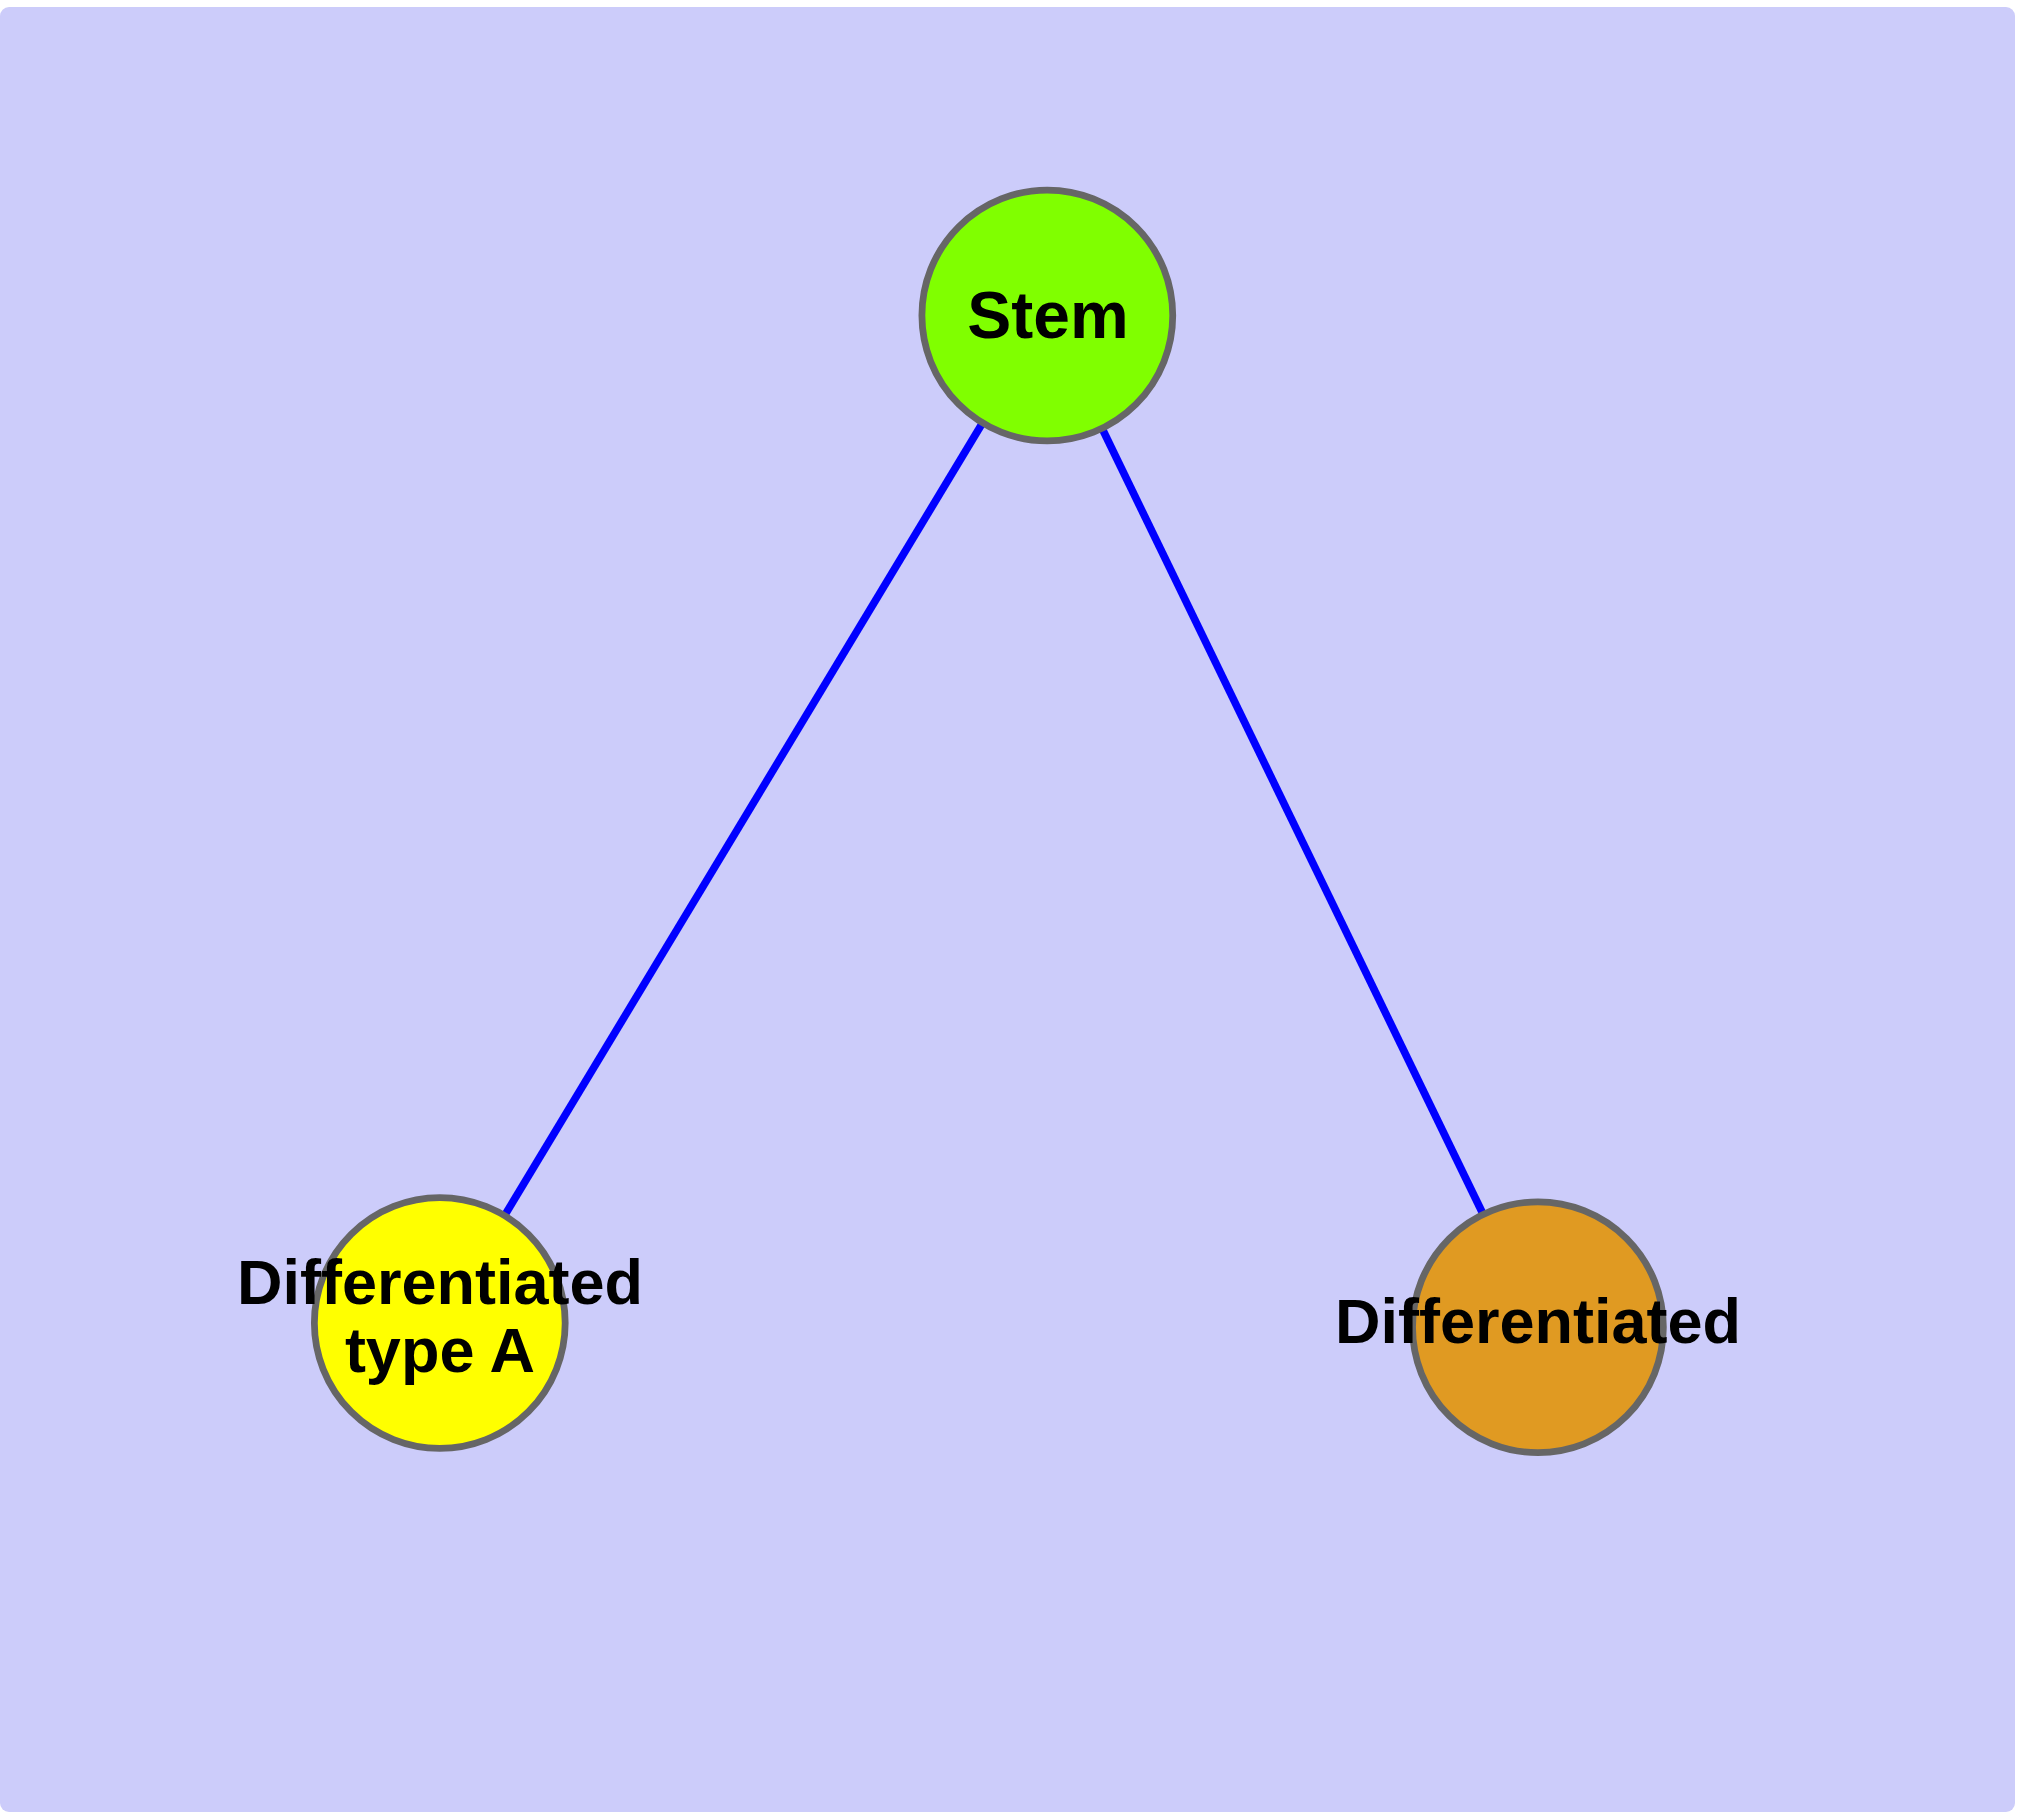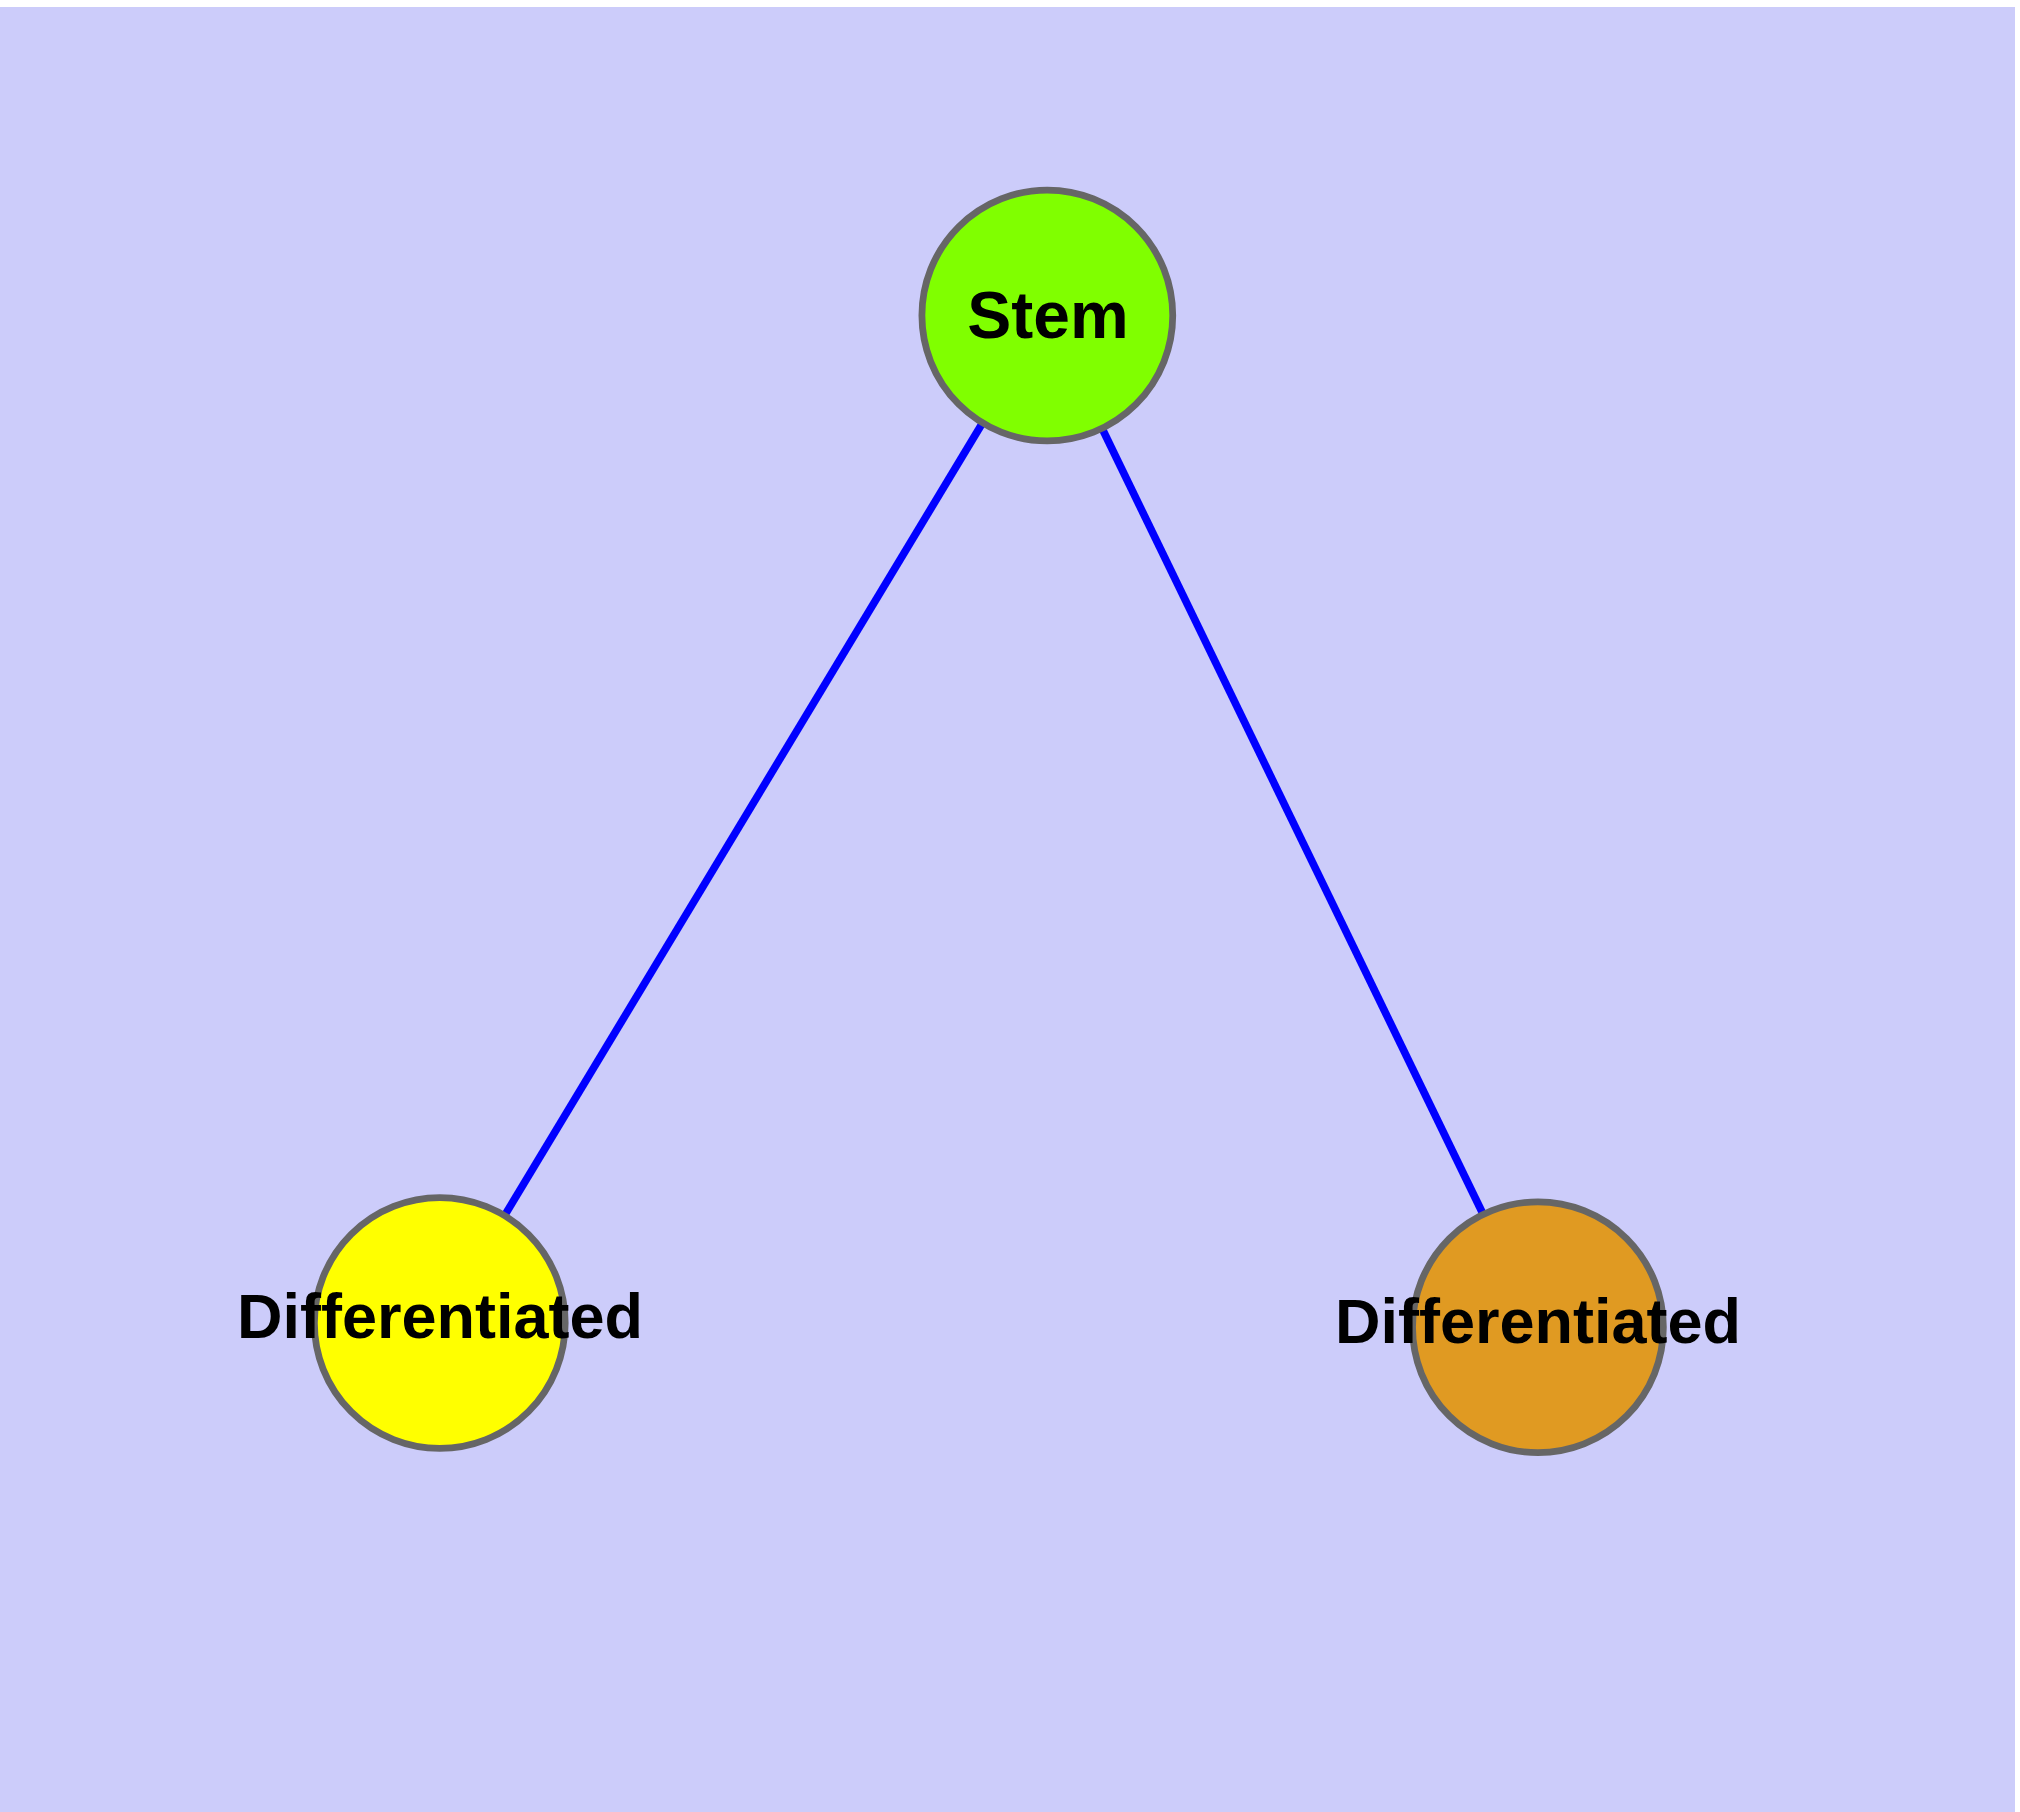--- a/index.html
+++ b/index.html
@@ -56,21 +56,21 @@
     font-size: 63px;
     left: 1523px;
     top: 1313px;
     transform: translate(-50%, -50%);
   }
   .label-line { display: block; }
 </style>
 </head>
 <body>
 
-<div id="canvas" style="background: rgb(204, 204, 250);">
+<div id="canvas" style="background: rgb(204, 204, 250); border-radius: 9px;">
 
   <svg id="graph-svg" viewBox="0 0 2378 2130">
 
     <g>
       <line x1="1162.671063621508" y1="485.60126269738765" x2="592.328936378492" y2="1431.3987373026123" stroke="#0000ff" stroke-width="9"></line>
       <line x1="1297.9587143709182" y1="491.7697840395099" x2="1753.0412856290818" y2="1430.23021596049" stroke="#0000ff" stroke-width="9"></line>
     </g>
 
     <g>
       <circle cx="1236" cy="364" r="148" fill="#80ff00" stroke="#666666" stroke-width="8"></circle>
@@ -78,20 +78,21 @@
       <circle cx="1815" cy="1558" r="148" fill="#e09a22" stroke="#666666" stroke-width="8"></circle>
     </g>
   </svg>
 
   <div class="node-label" id="label-stem" style="left: 1048px; top: 309px;">
     <span class="label-line">Stem</span>
   </div>
 
   <div class="node-label" id="label-type-a" style="left: 440px; top: 1309px;">
     <span class="label-line">Differentiated</span>
+    <span class="label-line">type A</span>
   </div>
 
   <div class="node-label" id="label-type-b" style="left: 1538px; top: 1314px;">
     <span class="label-line">Differentiated</span>
   </div>
 
 </div>
 
 
 </body></html>

